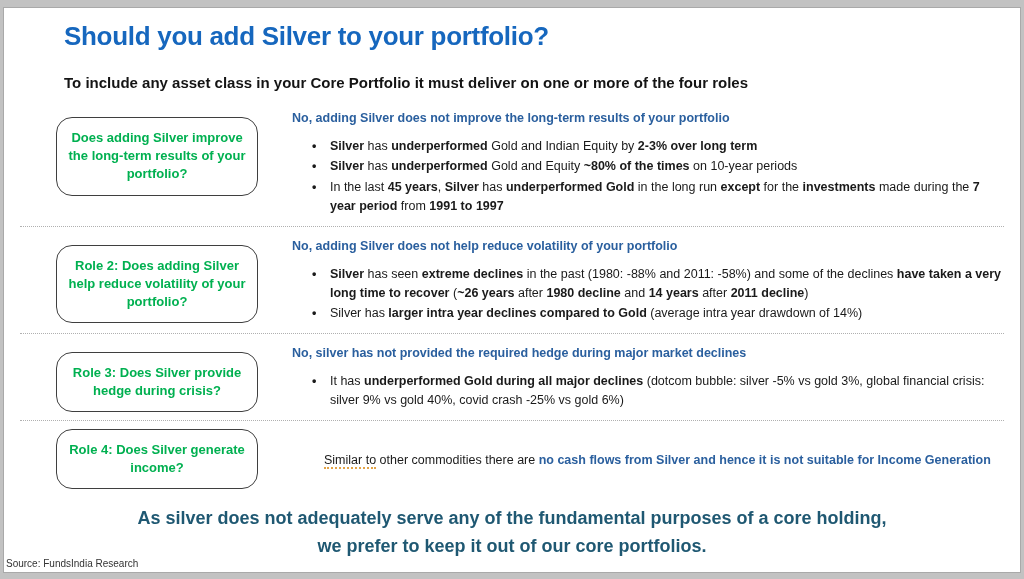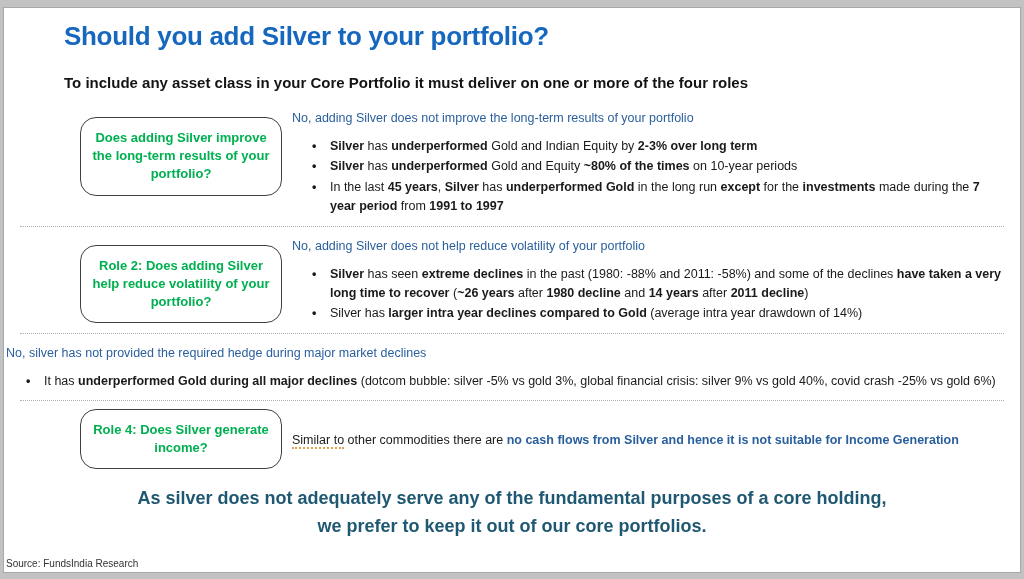--- a/index.html
+++ b/index.html
@@ -20,42 +20,42 @@
   }
   .subtitle {
     margin:22px 0 10px 60px;
     font-size:15px; font-weight:bold; color:#141414;
   }
   .roles-list { margin-top:8px; }
   .row { display:flex; padding:6px 12px 6px 0; }
   .row.centered { align-items:center; }
   .left-col { flex:0 0 286px; }
   .role-box {
-    margin:10px 0 0 76px; width:202px;
+    margin:10px 0 0 52px; width:202px;
     border:1.6px solid var(--box-border); border-radius:16px;
     padding:11px 10px; text-align:center;
     color:var(--green); font-weight:bold; font-size:13px; line-height:1.4;
     background:#fff;
   }
   .row.centered .role-box { margin-top:0; }
   .right-col { flex:1; padding:2px 4px 0 2px; }
   .row-heading {
-    color:var(--heading-blue); font-weight:normal; font-size:12.5px;
+    color:var(--heading-blue); font-weight:bold; font-size:12.5px;
     margin:2px 0 12px 0;
   }
   .bullets { list-style:none; margin:0; padding-left:38px; }
   .bullets li {
     position:relative; font-size:12.5px; color:#1a1a1a;
     line-height:1.55; margin:1px 0;
   }
   .bullets li::before {
     content:"\2022"; position:absolute; left:-18px; top:0;
     color:#1a1a1a; font-weight:bold;
   }
-  .role-paragraph { font-size:12.5px; color:#1a1a1a; line-height:1.5; }
+  .role-paragraph { font-size:12.5px; color:#1a1a1a; line-height:1.5;margin-left:32px; }
   .b { font-weight:bold; }
   .blue { color:var(--heading-blue); }
   .squiggle { border-bottom:2px dotted var(--squiggle-orange); }
   .divider { border-top:1px dotted var(--divider-gray); margin:2px 16px; }
   .conclusion {
     text-align:center; margin-top:10px; padding:0 44px;
     color:var(--conclusion-teal); font-weight:bold; font-size:18px;
     line-height:1.55;
   }
   .source {
@@ -92,20 +92,23 @@
           <div class="right-col">
             <div class="row-heading">No, adding Silver does not help reduce volatility of your portfolio</div>
             <ul class="bullets">
               <li><span class="b">Silver</span><span> has seen </span><span class="b">extreme declines</span><span> in the past (1980: -88% and 2011: -58%) and some of the declines </span><span class="b">have taken a very long time to recover</span><span> (</span><span class="b">~26 years</span><span> after </span><span class="b">1980 decline</span><span> and </span><span class="b">14 years</span><span> after </span><span class="b">2011 decline</span><span>)</span></li>
               <li><span>Silver has </span><span class="b">larger intra year declines compared to Gold</span><span> (average intra year drawdown of 14%)</span></li>
             </ul>
           </div>
         </div>
         <div class="divider"></div>
         <div class="row">
+          <div class="left-col">
+            <div class="role-box"><span>Role 3: Does Silver provide hedge during crisis?</span></div>
+          </div>
           <div class="right-col">
             <div class="row-heading">No, silver has not provided the required hedge during major market declines</div>
             <ul class="bullets">
               <li><span>It has </span><span class="b">underperformed Gold during all major declines</span><span> (dotcom bubble: silver -5% vs gold 3%, global financial crisis: silver 9% vs gold 40%, covid crash -25% vs gold 6%)</span></li>
             </ul>
           </div>
         </div>
         <div class="divider"></div>
         <div class="row centered">
           <div class="left-col">

